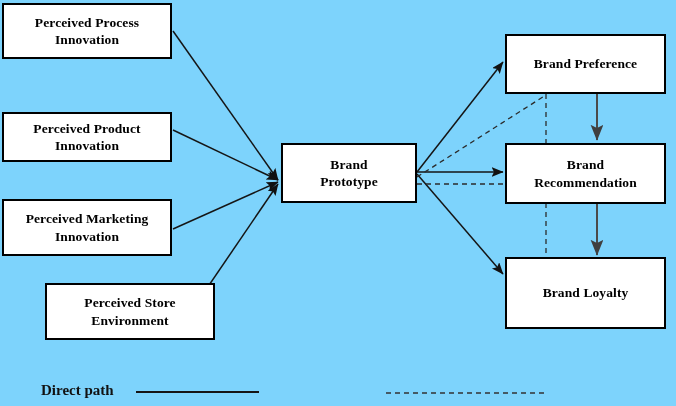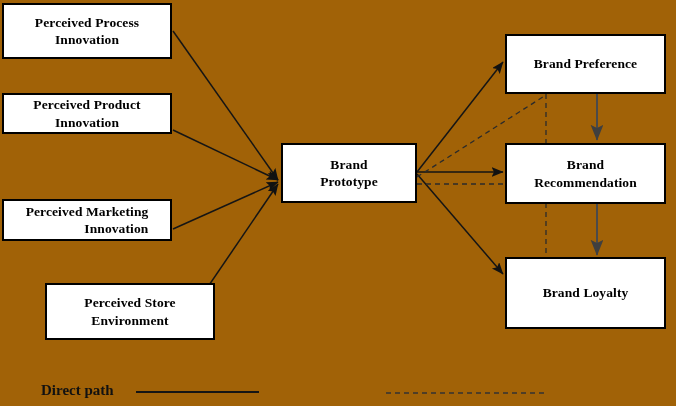--- a/index.html
+++ b/index.html
@@ -4,21 +4,21 @@
 <style>
   html, body {
     margin: 0;
     padding: 0;
     background: #ffffff;
   }
   #canvas {
     position: relative;
     width: 676px;
     height: 406px;
-    background: #a16207;
+    background: #7dd3fc;
     overflow: hidden;
     font-family: "Liberation Serif", "DejaVu Serif", serif;
   }
   svg.layer {
     position: absolute;
     left: 0;
     top: 0;
     width: 676px;
     height: 406px;
   }
@@ -85,26 +85,26 @@
 
     <line x1="136" y1="392" x2="259" y2="392" stroke="#151515" stroke-width="1.8"></line>
     <line x1="386" y1="393" x2="546" y2="393" stroke="#333333" stroke-width="1.4" stroke-dasharray="5,4"></line>
   </svg>
 
   <div class="node" style="left:2px; top:3px; width:170px; height:56px;">
     <span style="white-space:pre-line;">Perceived Process
 Innovation</span>
   </div>
 
-  <div class="node" style="left:2px; top:93px; width:170px; height:41px;">
+  <div class="node" style="left:2px; top:112px; width:170px; height:50px;">
     <span style="white-space:pre-line;">Perceived Product
 Innovation</span>
   </div>
 
-  <div class="node" style="left:2px; top:199px; width:170px; height:42px;text-align:right;">
+  <div class="node" style="left:2px; top:199px; width:170px; height:57px;">
     <span style="white-space:pre-line;">Perceived Marketing
 Innovation</span>
   </div>
 
   <div class="node" style="left:2px; top:283px; width:170px; height:57px;margin-left:43px;">
     <span style="white-space:pre-line;">Perceived Store
 Environment</span>
   </div>
 
   <div class="node" style="left:281px; top:143px; width:136px; height:60px;">

